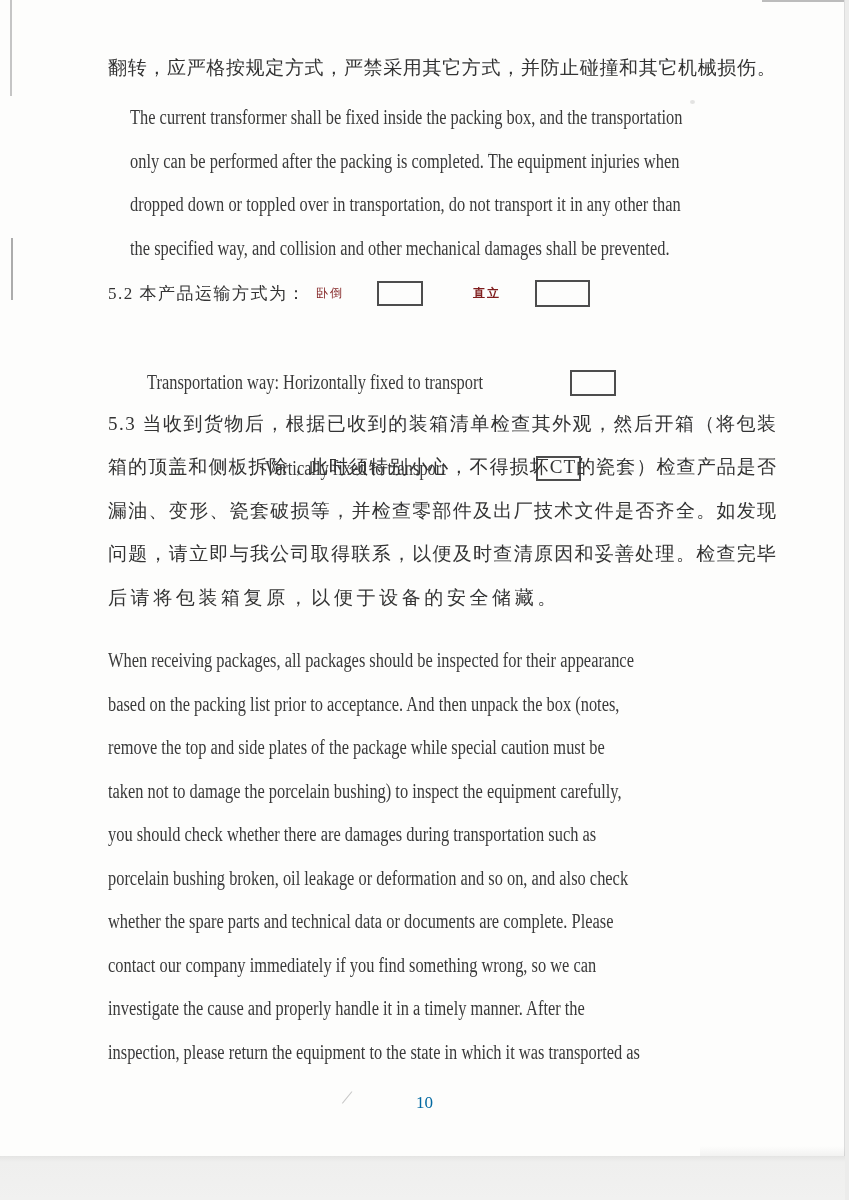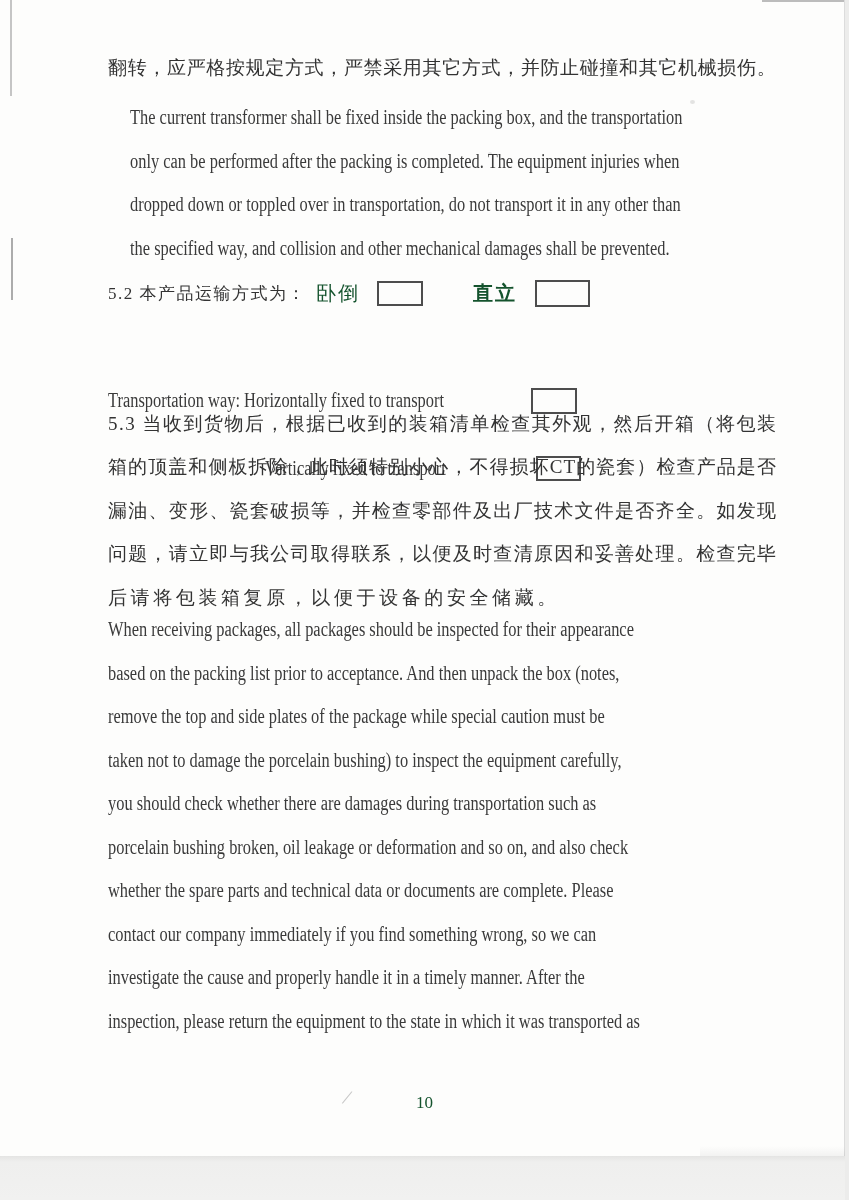--- a/index.html
+++ b/index.html
@@ -28,55 +28,55 @@
   }
   .corner-shadow { position:absolute; left:700px; top:1146px; width:149px; height:14px;
     background:linear-gradient(180deg, rgba(0,0,0,0) 0%, rgba(0,0,0,0.06) 100%); }
 
   .content { position:absolute; left:108px; top:0; width:668px; }
 
   .group { position:absolute; left:0; width:668px; }
   .g1 { top:46px; }
   .g2 { top:96px;margin-left:22px; }
   .g3 { top:272px; height:43.5px; position:absolute; }
-  .g4 { top:335px; height:43.5px; position:absolute; }
+  .g4 { top:317px; height:43.5px; position:absolute;margin-left:39px; }
   .g5 { top:360px; height:43.5px; position:absolute; }
   .g6 { top:402px; }
-  .g7 { top:608px; }
+  .g7 { top:639px; }
 
   .line { height:43.5px; }
   .en-para .line {
     line-height:43.5px; white-space:nowrap;
     font-size:20.5px; color:#3a3a3a;
     transform:scaleX(0.8); transform-origin:0 50%;
   }
   .cjk-just { display:flex; justify-content:space-between; align-items:center; font-size:19px; color:#333; }
   .cjk-run  { display:flex; justify-content:flex-start; gap:3.6px; align-items:center; font-size:19px; color:#333; }
 
   .row { position:relative; height:43.5px; }
   .cjk-inline { font-size:17px; letter-spacing:1.5px; color:#333; line-height:43.5px; white-space:nowrap; }
-  .opt { position:absolute; top:0; line-height:43.5px; font-size:20px; letter-spacing:2px; color:#14532d; }
+  .opt { position:absolute; top:0; line-height:43.5px; font-size:12px; letter-spacing:2px; color:#7f1d1d; }
   .opt-horizontal { left:208px; }
   .opt-vertical   { left:365px;font-weight:bold; }
 
   .checkbox { position:absolute; border:2px solid #4d4d4d; background:transparent; }
   .cb-h-cn { left:269px; top:9px;  width:46px; height:25px; }
   .cb-v-cn { left:427px; top:8px;  width:55px; height:27px; }
   .cb-h-en { left:423px; top:9px;  width:46px; height:26px; }
   .cb-v-en { left:428px; top:9px;  width:45px; height:25px; }
 
   .en-inline {
     line-height:43.5px; white-space:nowrap; font-size:20.5px; color:#3a3a3a;
     display:inline-block; transform:scaleX(0.8); transform-origin:0 50%;
   }
   .indent-vert { padding-left:157px; }
 
   .page-number {
     position:absolute; top:1088px; left:0; width:849px; height:30px;
-    text-align:center; font-size:17px; line-height:30px; color:#14532d;
+    text-align:center; font-size:17px; line-height:30px; color:#0369a1;
   }
   .slash-artifact {
     position:absolute; left:344px; top:1086px; font-size:20px; font-style:italic;
     color:#c6c6c6; transform:rotate(12deg);
   }
   .speck-1 { position:absolute; left:690px; top:100px; width:5px; height:4px; background:#e3e3e2; border-radius:50%; }
   .speck-2 { position:absolute; left:488px; top:152px; width:4px; height:3px; background:#e6e6e5; border-radius:50%; }
 </style>
 </head>
 <body>

